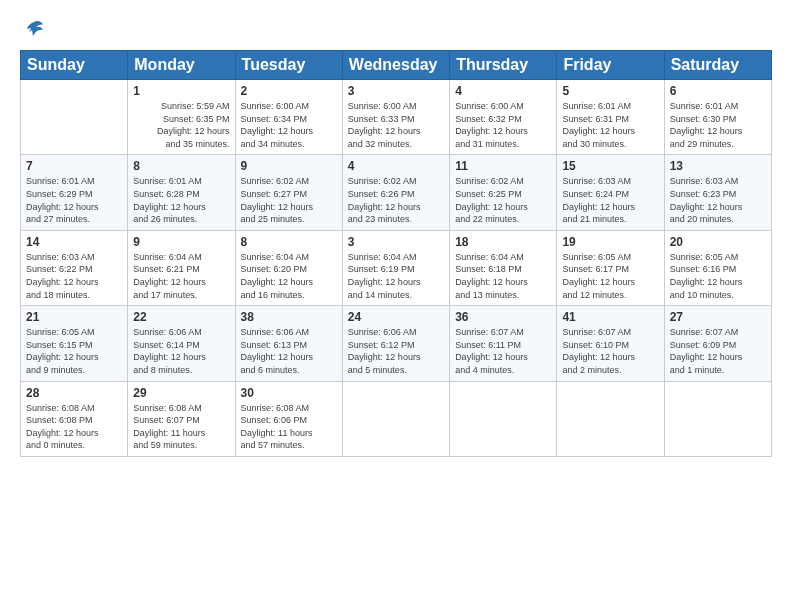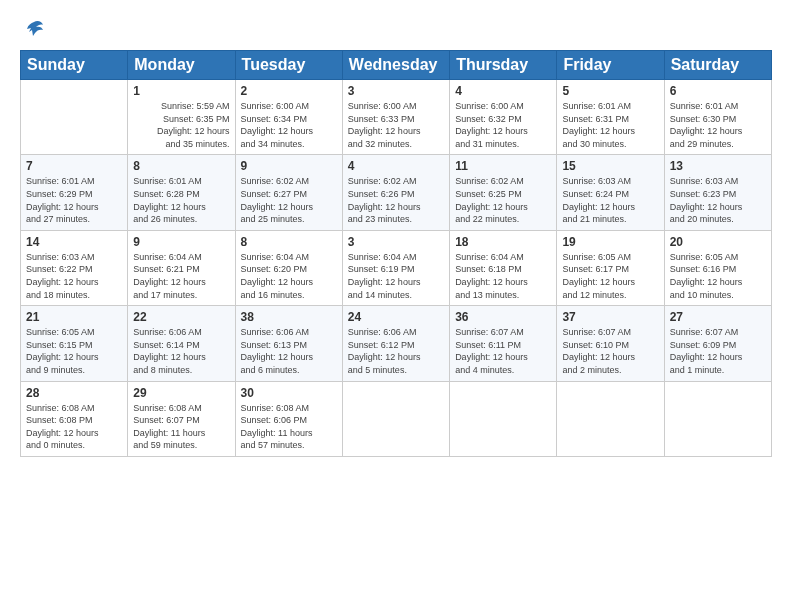--- a/index.html
+++ b/index.html
@@ -311,21 +311,21 @@
 and 5 minutes.</div>
           </td>
           <td>
             <span class="day-number">36</span>
             <div class="day-info" style="white-space: pre-line;">Sunrise: 6:07 AM
 Sunset: 6:11 PM
 Daylight: 12 hours
 and 4 minutes.</div>
           </td>
           <td>
-            <span class="day-number">37</span>
+            <span class="day-number">41</span>
             <div class="day-info" style="white-space: pre-line;">Sunrise: 6:07 AM
 Sunset: 6:10 PM
 Daylight: 12 hours
 and 2 minutes.</div>
           </td>
           <td>
             <span class="day-number">27</span>
             <div class="day-info" style="white-space: pre-line;">Sunrise: 6:07 AM
 Sunset: 6:09 PM
 Daylight: 12 hours

